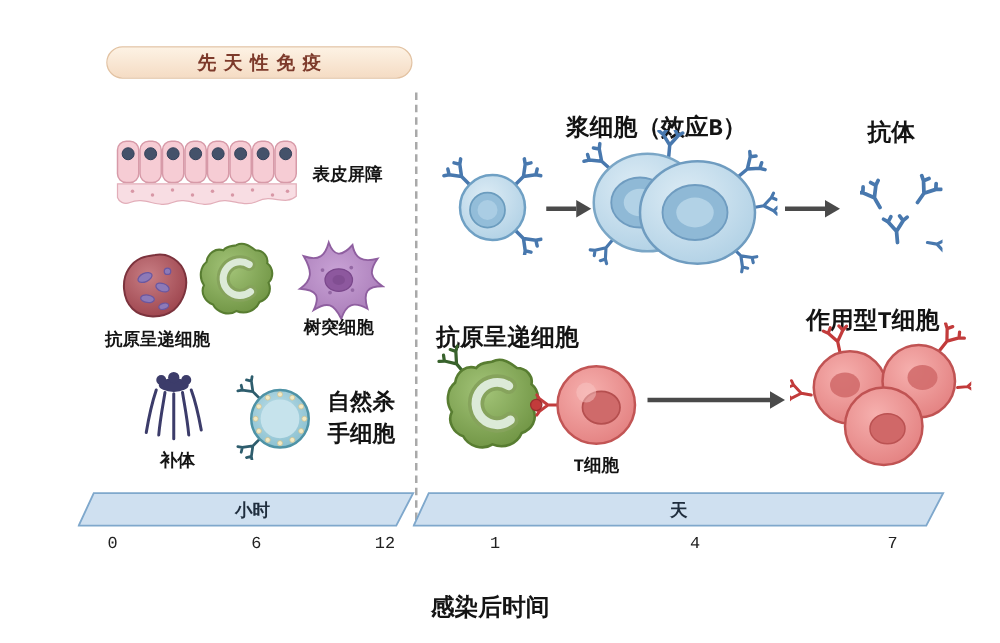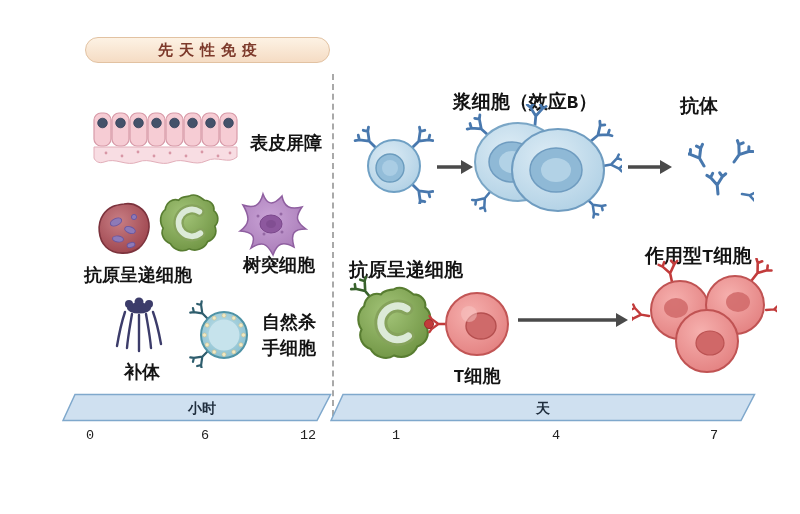--- a/index.html
+++ b/index.html
@@ -6,21 +6,21 @@
   #canvas{position:relative;width:800px;height:514px;background:#fff;overflow:hidden;
           font-family:Liberation Mono, monospace;}
   .abs{position:absolute;}
   .pill{position:absolute;height:26px;border-radius:14px;display:flex;align-items:center;justify-content:center;
         font-weight:bold;font-size:15px;letter-spacing:6px;text-indent:6px;box-sizing:border-box;}
   .pill.innate{left:85px;top:37px;width:245px;background:linear-gradient(#fdf2e4,#f5dcc4);
         border:1px solid #e2c2a2;color:#7d3a2b;}
   .pill.adaptive{left:345px;top:37px;width:400px;background:linear-gradient(#e8f0de,#d4e3c4);
         border:1px solid #b7cd9d;color:#31391f;letter-spacing:4px;text-indent:4px;}
   .divider{position:absolute;left:332px;top:74px;height:342px;width:0;border-left:2px dashed #a9a9a9;}
-  .lbl{position:absolute;font-weight:bold;font-size:18px;color:#141414;white-space:nowrap;}
+  .lbl{position:absolute;font-weight:bold;font-size:14px;color:#141414;white-space:nowrap;}
   .lbl.big{font-size:19px;}
   .lbl.center{text-align:center;}
   .tick{position:absolute;width:24px;text-align:center;font-size:13.5px;color:#222;top:428px;}
 </style>
 </head>
 <body>
 
 <div id="canvas">
 
   <svg width="0" height="0" style="position:absolute" aria-hidden="true">
@@ -159,21 +159,21 @@
         <circle cx="47.8" cy="18.1" r="2"></circle>
         <circle cx="54.9" cy="25.2" r="2"></circle>
     </g>
   </svg>
   <div class="lbl" style="left:262px;top:310px;font-size:18px;line-height:1.45">
     <div>自然杀</div>
     <div>手细胞</div>
   </div>
 
   <div class="lbl big center" style="left:445px;top:89px;width:160px">浆细胞（效应B）</div>
-  <div class="lbl big center" style="left:671px;top:93px;width:56px">抗体</div>
+  <div class="lbl big center" style="left:685px;top:93px;width:56px">抗体</div>
 
   <svg class="abs" style="left:350px;top:120px" width="84" height="84" viewBox="0 0 84 84">
     <g stroke="#4878ae" stroke-width="2.8">
       <use href="#yrec" transform="translate(25.6,27.6) rotate(-45)"></use>
       <use href="#yrec" transform="translate(62.4,27.6) rotate(45)"></use>
       <use href="#yrec" transform="translate(62.4,64.4) rotate(135)"></use>
     </g>
     <circle cx="44" cy="46" r="26" fill="url(#gB)" stroke="#6fa0c4" stroke-width="2"></circle>
     <circle cx="40" cy="48" r="14" fill="#93bdd9" stroke="#6b9cbe" stroke-width="1.4"></circle>
     <circle cx="40" cy="48" r="8" fill="#aacde4"></circle>
@@ -258,13 +258,14 @@
     <text x="213" y="19.5" text-anchor="middle" font-size="14" font-weight="bold" fill="#1f2d3d">天</text>
   </svg>
 
   <div class="tick" style="left:78px">0</div>
   <div class="tick" style="left:193px">6</div>
   <div class="tick" style="left:296px">12</div>
   <div class="tick" style="left:384px">1</div>
   <div class="tick" style="left:544px">4</div>
   <div class="tick" style="left:702px">7</div>
 
+  <div class="lbl big center" style="left:330px;top:473px;width:124px">感染后时间</div>
 </div>
 
 </body></html>

